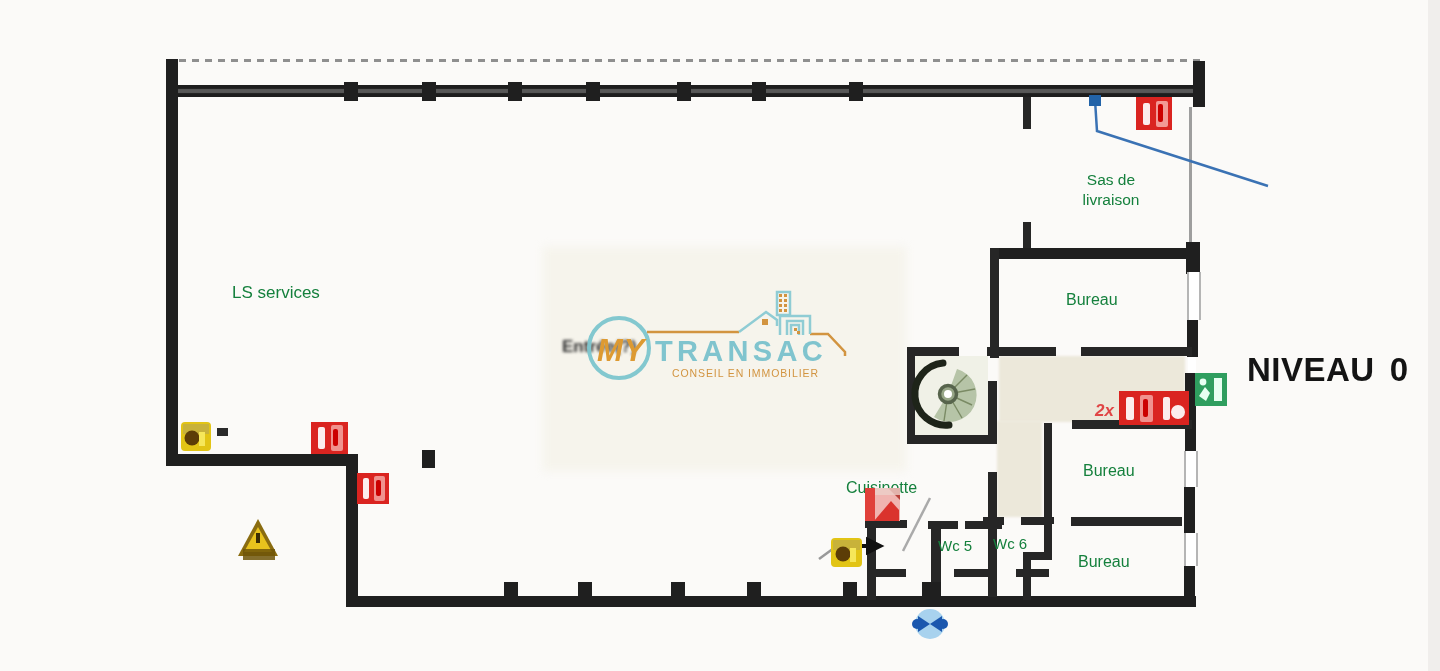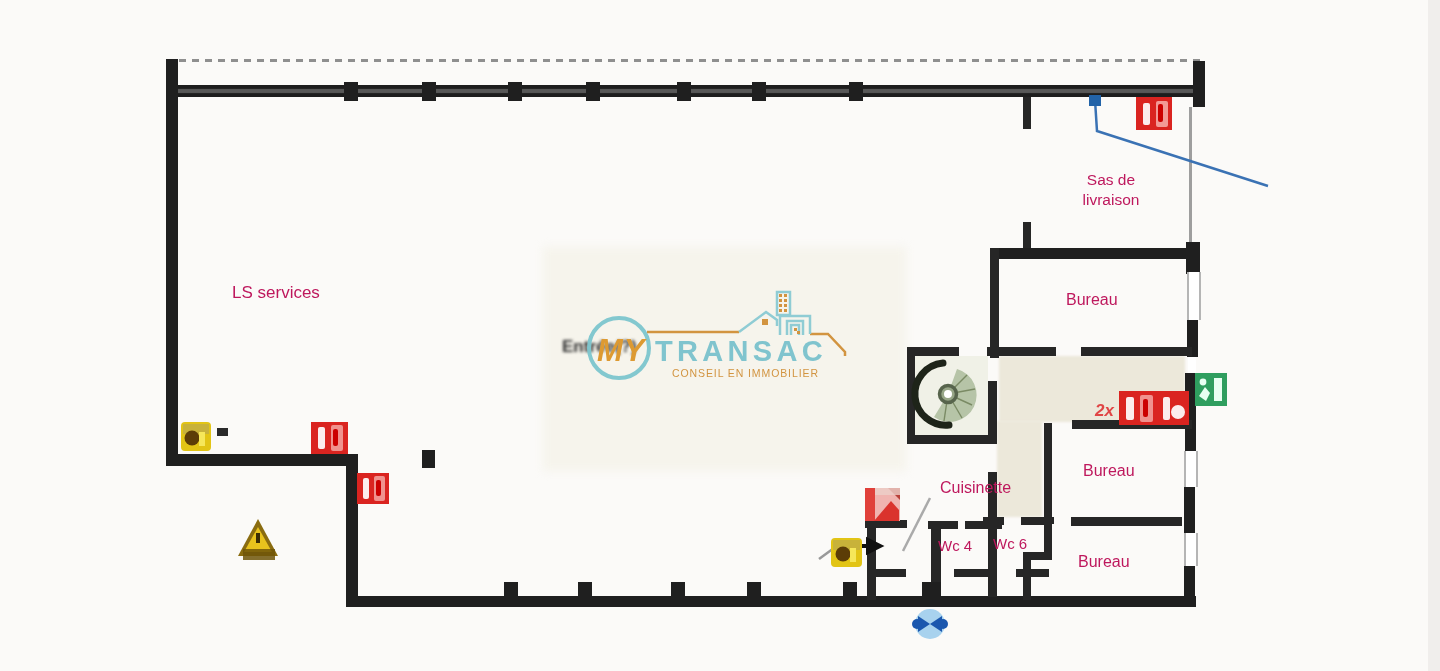--- a/index.html
+++ b/index.html
@@ -1,21 +1,21 @@
 <!DOCTYPE html>
 <html><head>
 <meta charset="utf-8">
 <style>
   html,body{margin:0;padding:0;}
   body{width:1440px;height:671px;background:#fbfaf8;overflow:hidden;
        font-family:"Liberation Sans", sans-serif;}
   .st{position:absolute;}
   .wall{position:absolute;background:#1f1f1f;}
   .iwall{position:absolute;background:#262626;}
-  .lbl{position:absolute;color:#be185d;filter:blur(0.5px);}
+  .lbl{position:absolute;color:#15803d;filter:blur(0.5px);}
 </style>
 </head>
 <body>
 <div style="position:relative;width:1440px;height:671px;">
 
 <div class="st" style="left:1428px;top:0;width:12px;height:671px;background:#f0eeec;"></div>
 
 <div class="st" style="left:543px;top:247px;width:363px;height:224px;background:#f6f4ec;filter:blur(4px);"></div>
 
 <div class="st" style="left:999px;top:356px;width:186px;height:66px;background:#ece8da;filter:blur(1px);"></div>
@@ -145,26 +145,27 @@
 <div class="lbl" style="left:562px;top:337px;font-size:17px;font-weight:bold;color:#2b2b2b;filter:blur(1.4px);">Entrée(?)</div>
 
 <div class="lbl" style="left:1063px;top:170px;width:96px;text-align:center;font-size:15.5px;line-height:20px;">Sas de livraison</div>
 
 <div class="lbl" style="left:1066px;top:291px;font-size:16px;">Bureau</div>
 
 <div class="lbl" style="left:1083px;top:462px;font-size:16px;">Bureau</div>
 
 <div class="lbl" style="left:1078px;top:553px;font-size:16px;">Bureau</div>
 
-<div class="lbl" style="left:940px;top:479px;font-size:16px;">Cuisinette</div>
-
-<div class="lbl" style="left:938px;top:537px;font-size:15px;">Wc 4</div>
+<div class="lbl" style="left:846px;top:479px;font-size:16px;">Cuisinette</div>
+
+<div class="lbl" style="left:938px;top:537px;font-size:15px;">Wc 5</div>
 
 <div class="lbl" style="left:993px;top:535px;font-size:15px;">Wc 6</div>
 
+<div class="st" style="left:1247px;top:351px;font-size:33px;font-weight:bold;color:#141414;letter-spacing:0.5px;">NIVEAU<span style="display:inline-block;width:15px;"></span>0</div>
 
 
 <svg class="st" style="left:0;top:0;" width="1440" height="671" viewBox="0 0 1440 671">
 
   <g fill="none" stroke="#3a72b4" stroke-width="2.5">
     <path d="M1095 100 L1097 131 L1268 186"></path>
   </g>
 
   <rect x="1089" y="95" width="12" height="11" fill="#2263a8"></rect>
 

